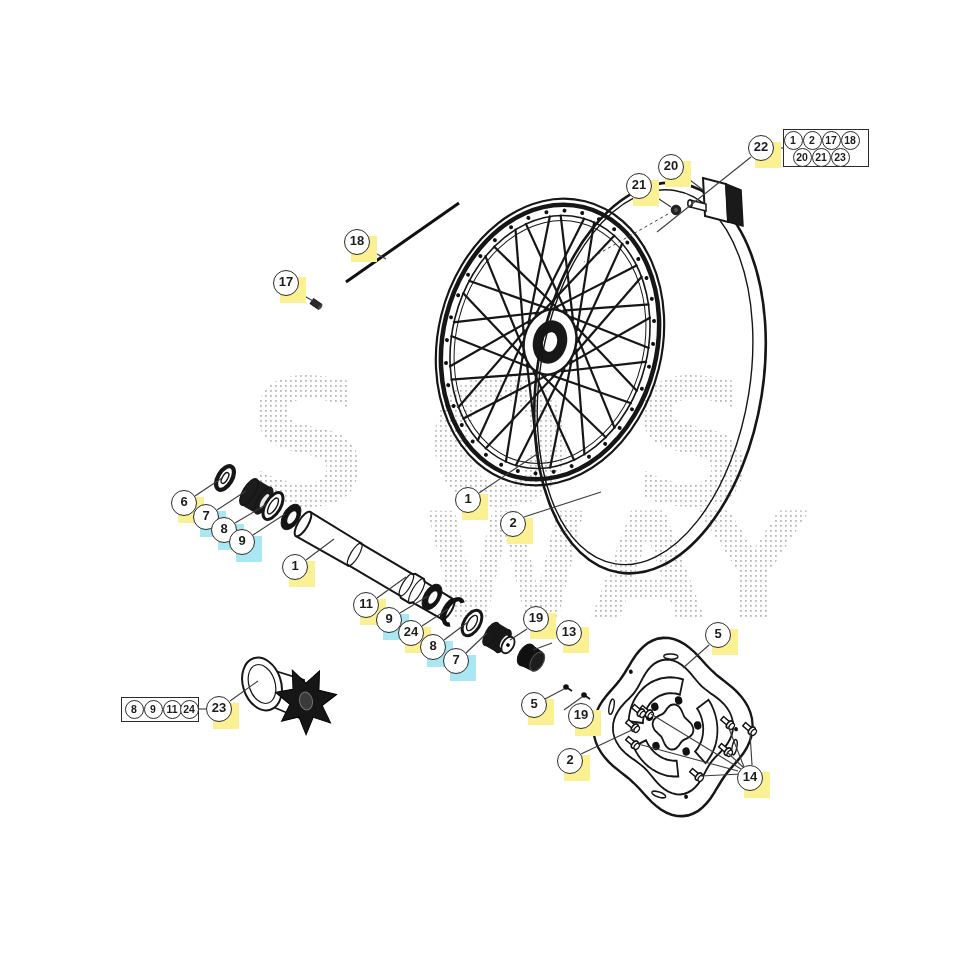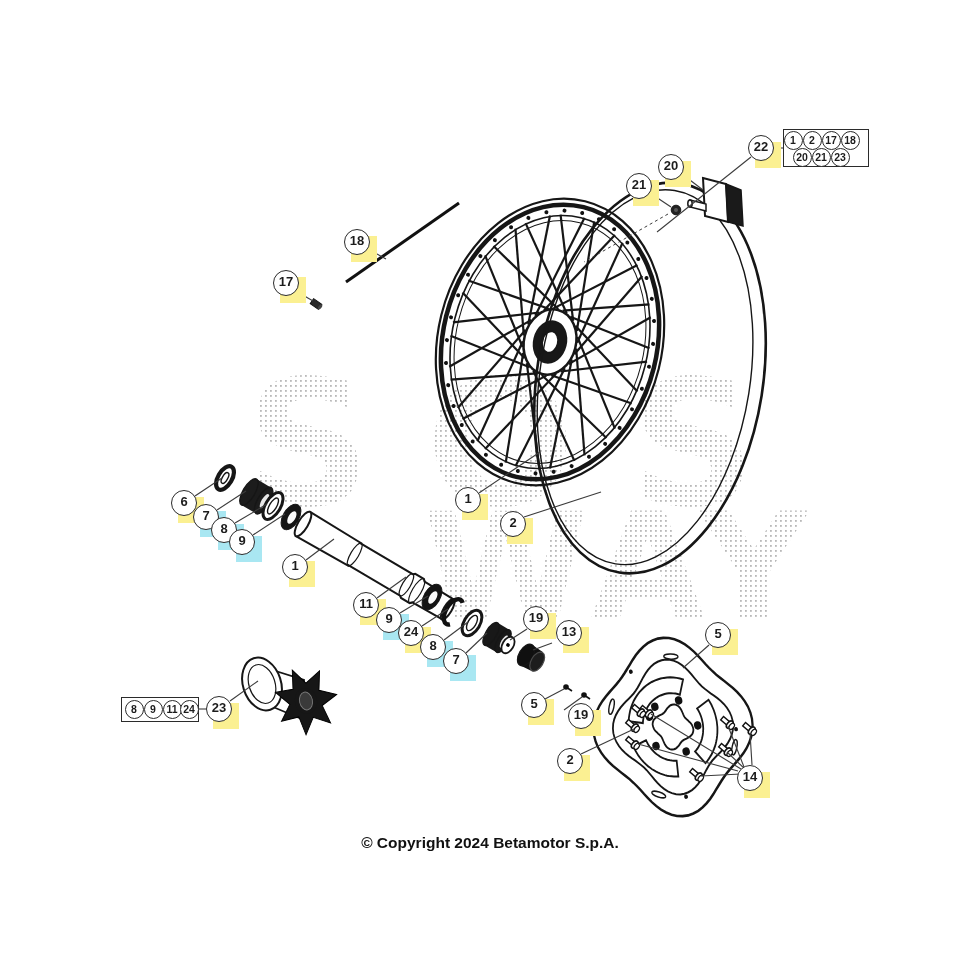--- a/index.html
+++ b/index.html
@@ -461,15 +461,14 @@
         <span class="ring">9</span>
       </div>
       <div class="co-s" style="left: 162.5px; top: 699.5px;">
         <span class="ring">11</span>
       </div>
       <div class="co-s" style="left: 179.5px; top: 699.5px;">
         <span class="ring">24</span>
       </div>
     </div>
 
-<div class="copyright">© Copyright 2024 Betamotor S.p.A.</div>
 
 </div>
 
 </body></html>

